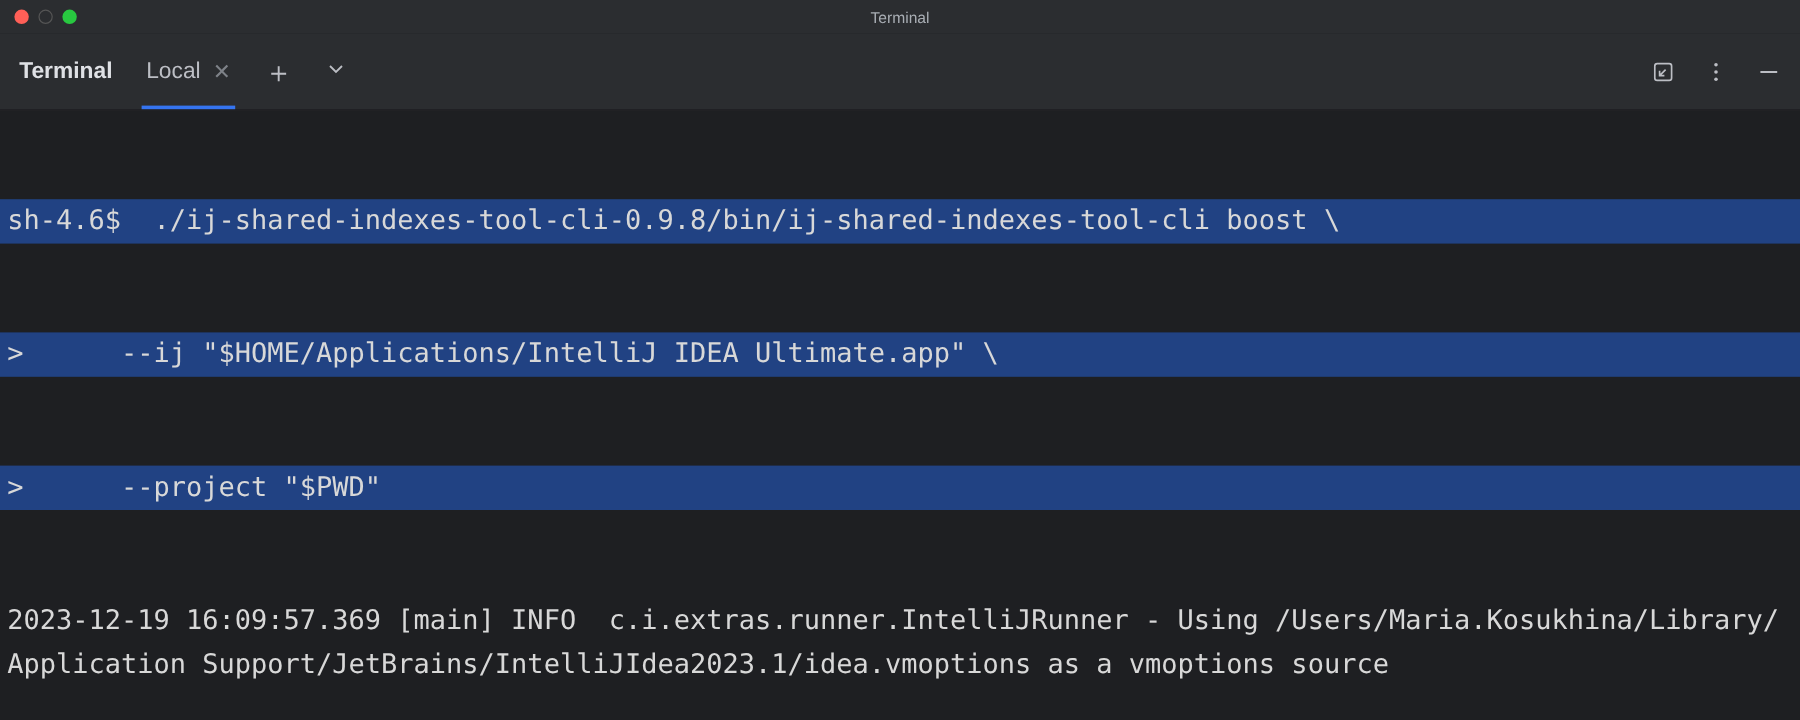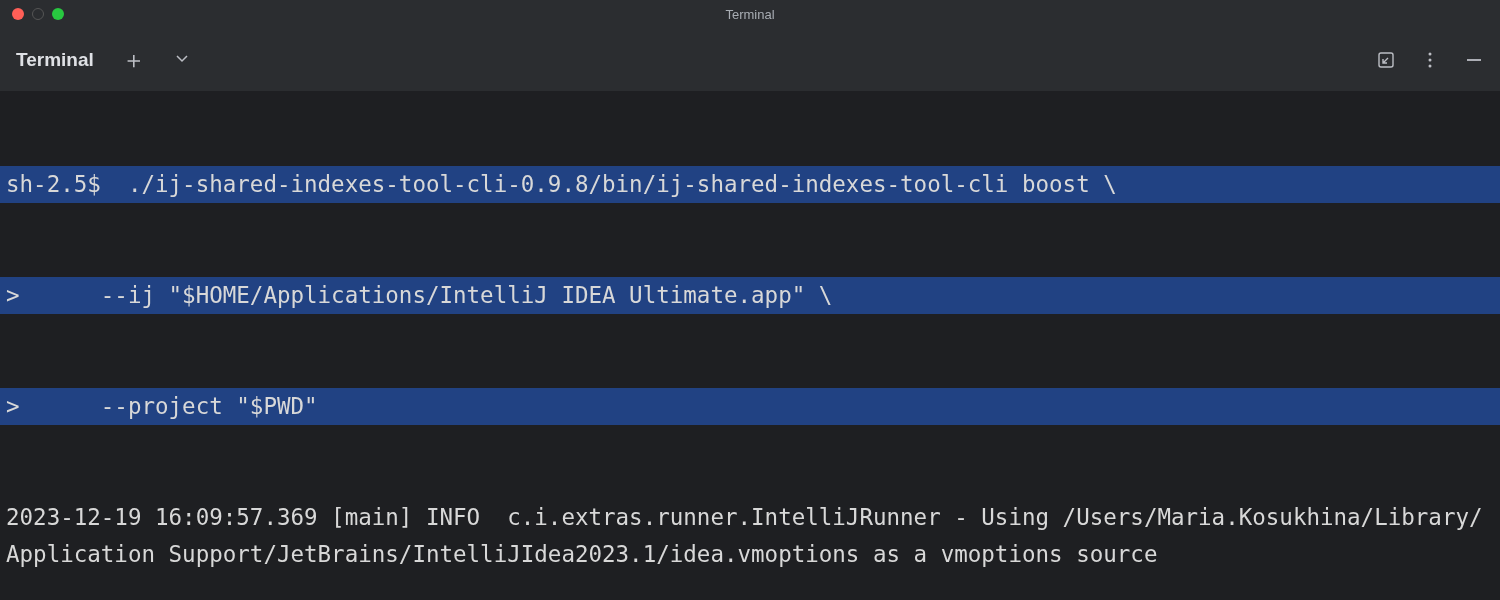--- a/index.html
+++ b/index.html
@@ -131,20 +131,24 @@
     <div class="traffic-light tl-min"></div>
     <div class="traffic-light tl-max"></div>
   </div>
   <div class="window-title">Terminal</div>
 </div>
 
 <div class="tab-bar">
   <div class="tab primary">
     <span>Terminal</span>
   </div>
+  <div class="tab active">
+    <span>Local</span>
+    <span class="close-x">✕</span>
+  </div>
   <span class="plus-icon">＋</span>
   <span class="chevron-down">
     <svg width="16" height="16" viewBox="0 0 16 16">
         <path d="M3 6 L8 11 L13 6" stroke="#bcbec4" stroke-width="1.5" fill="none"></path>
       </svg>
   </span>
   <div class="tab-bar-right">
     <span class="icon-btn">
       <svg width="18" height="18" viewBox="0 0 18 18">
           <rect x="2" y="2" width="14" height="14" rx="2" stroke="#bcbec4" stroke-width="1.4" fill="none"></rect>
@@ -160,21 +164,21 @@
     </span>
     <span class="icon-btn">
       <svg width="18" height="18" viewBox="0 0 18 18">
           <line x1="2" y1="9" x2="16" y2="9" stroke="#bcbec4" stroke-width="1.8"></line>
         </svg>
     </span>
   </div>
 </div>
 
 <div class="terminal-body">
-  <span class="highlighted">sh-2.5$  ./ij-shared-indexes-tool-cli-0.9.8/bin/ij-shared-indexes-tool-cli boost \</span>
+  <span class="highlighted">sh-4.6$  ./ij-shared-indexes-tool-cli-0.9.8/bin/ij-shared-indexes-tool-cli boost \</span>
   <span class="highlighted">&gt;      --ij "$HOME/Applications/IntelliJ IDEA Ultimate.app" \</span>
   <span class="highlighted">&gt;      --project "$PWD"</span>
   <span class="normal">2023-12-19 16:09:57.369 [main] INFO  c.i.extras.runner.IntelliJRunner - Using /Users/Maria.Kosukhina/Library/Application Support/JetBrains/IntelliJIdea2023.1/idea.vmoptions as a vmoptions source</span>
   
   
   
   
   
 </div>
 

